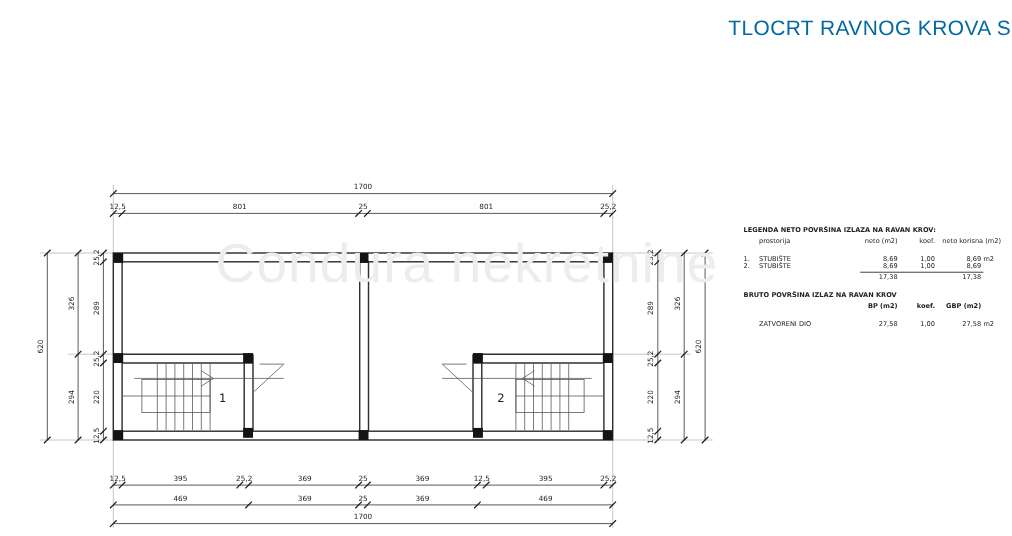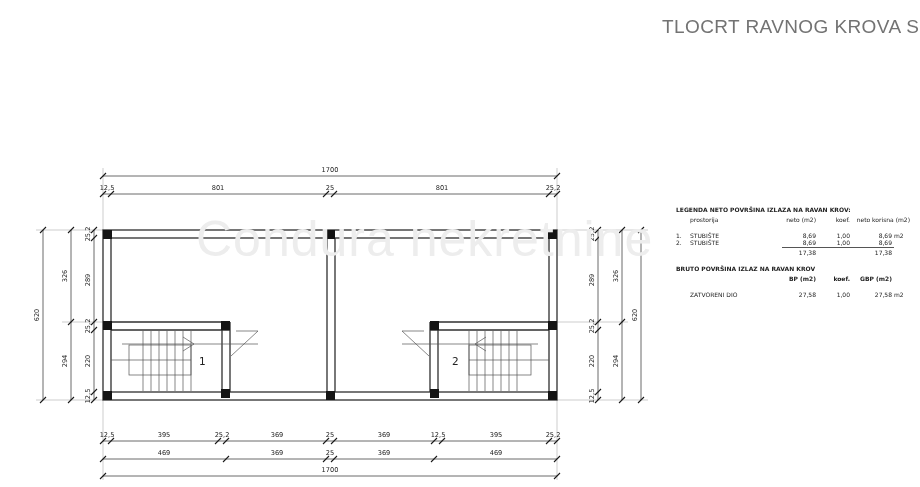--- a/index.html
+++ b/index.html
@@ -1,21 +1,21 @@
 <!DOCTYPE html>
 <html><head>
 <meta charset="utf-8">
 <style>
   html,body{margin:0;padding:0;background:#ffffff;}
   #stage{position:relative;width:920px;height:487px;background:#fff;overflow:hidden;
          font-family:"Liberation Sans",sans-serif;color:#1f1f1f;}
   #watermark{position:absolute;left:196px;top:210px;font-size:50px;letter-spacing:1px;
              color:#ededed;white-space:nowrap;user-select:none;}
   #titleblock{position:absolute;left:662px;top:12px;font-size:19px;line-height:29px;
-              color:#737373;letter-spacing:.4px;}
+              color:#0369a1;letter-spacing:.4px;}
   svg text{font-family:"DejaVu Sans",sans-serif;fill:#222;}
   .dimtxt{font-size:6.6px;}
   .lbltxt{font-size:10.5px;}
   
   #legend{position:absolute;left:676px;top:206px;width:236px;font-family:"DejaVu Sans",sans-serif;
           font-size:6px;color:#222;}
   .lg-title{font-weight:bold;font-size:6px;margin-bottom:3px;}
   .lg-row{display:grid;grid-template-columns:14px 92px 36px 34px 42px 16px;align-items:baseline;}
   .lg-row .num{text-align:left;}
   .lg-row .r{text-align:right;padding-right:2px;}

